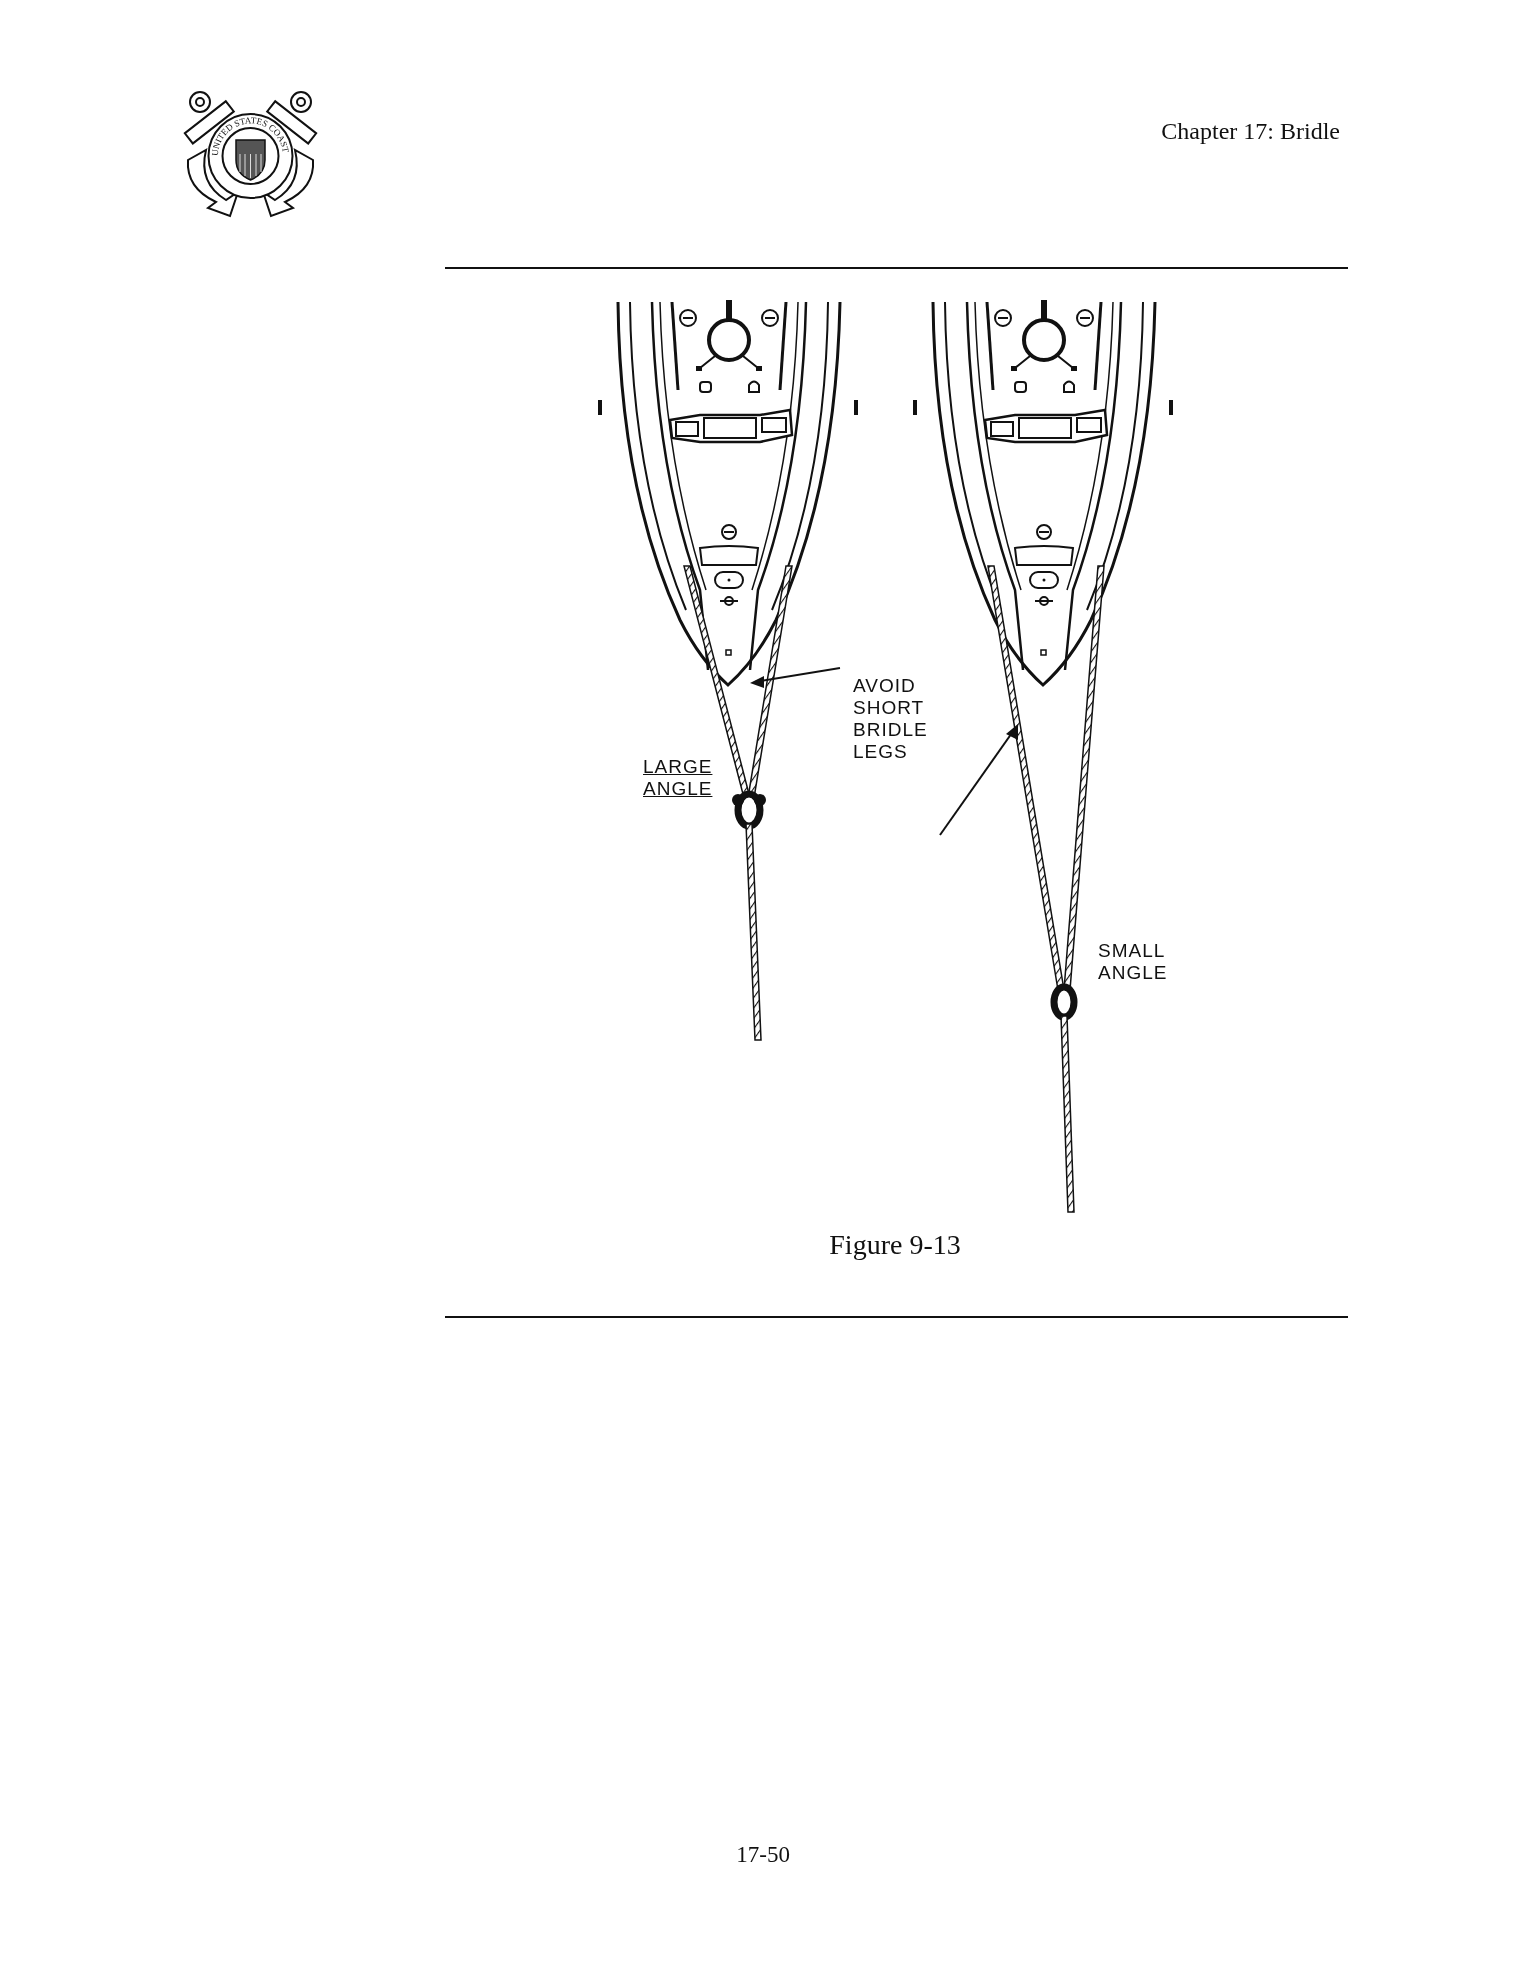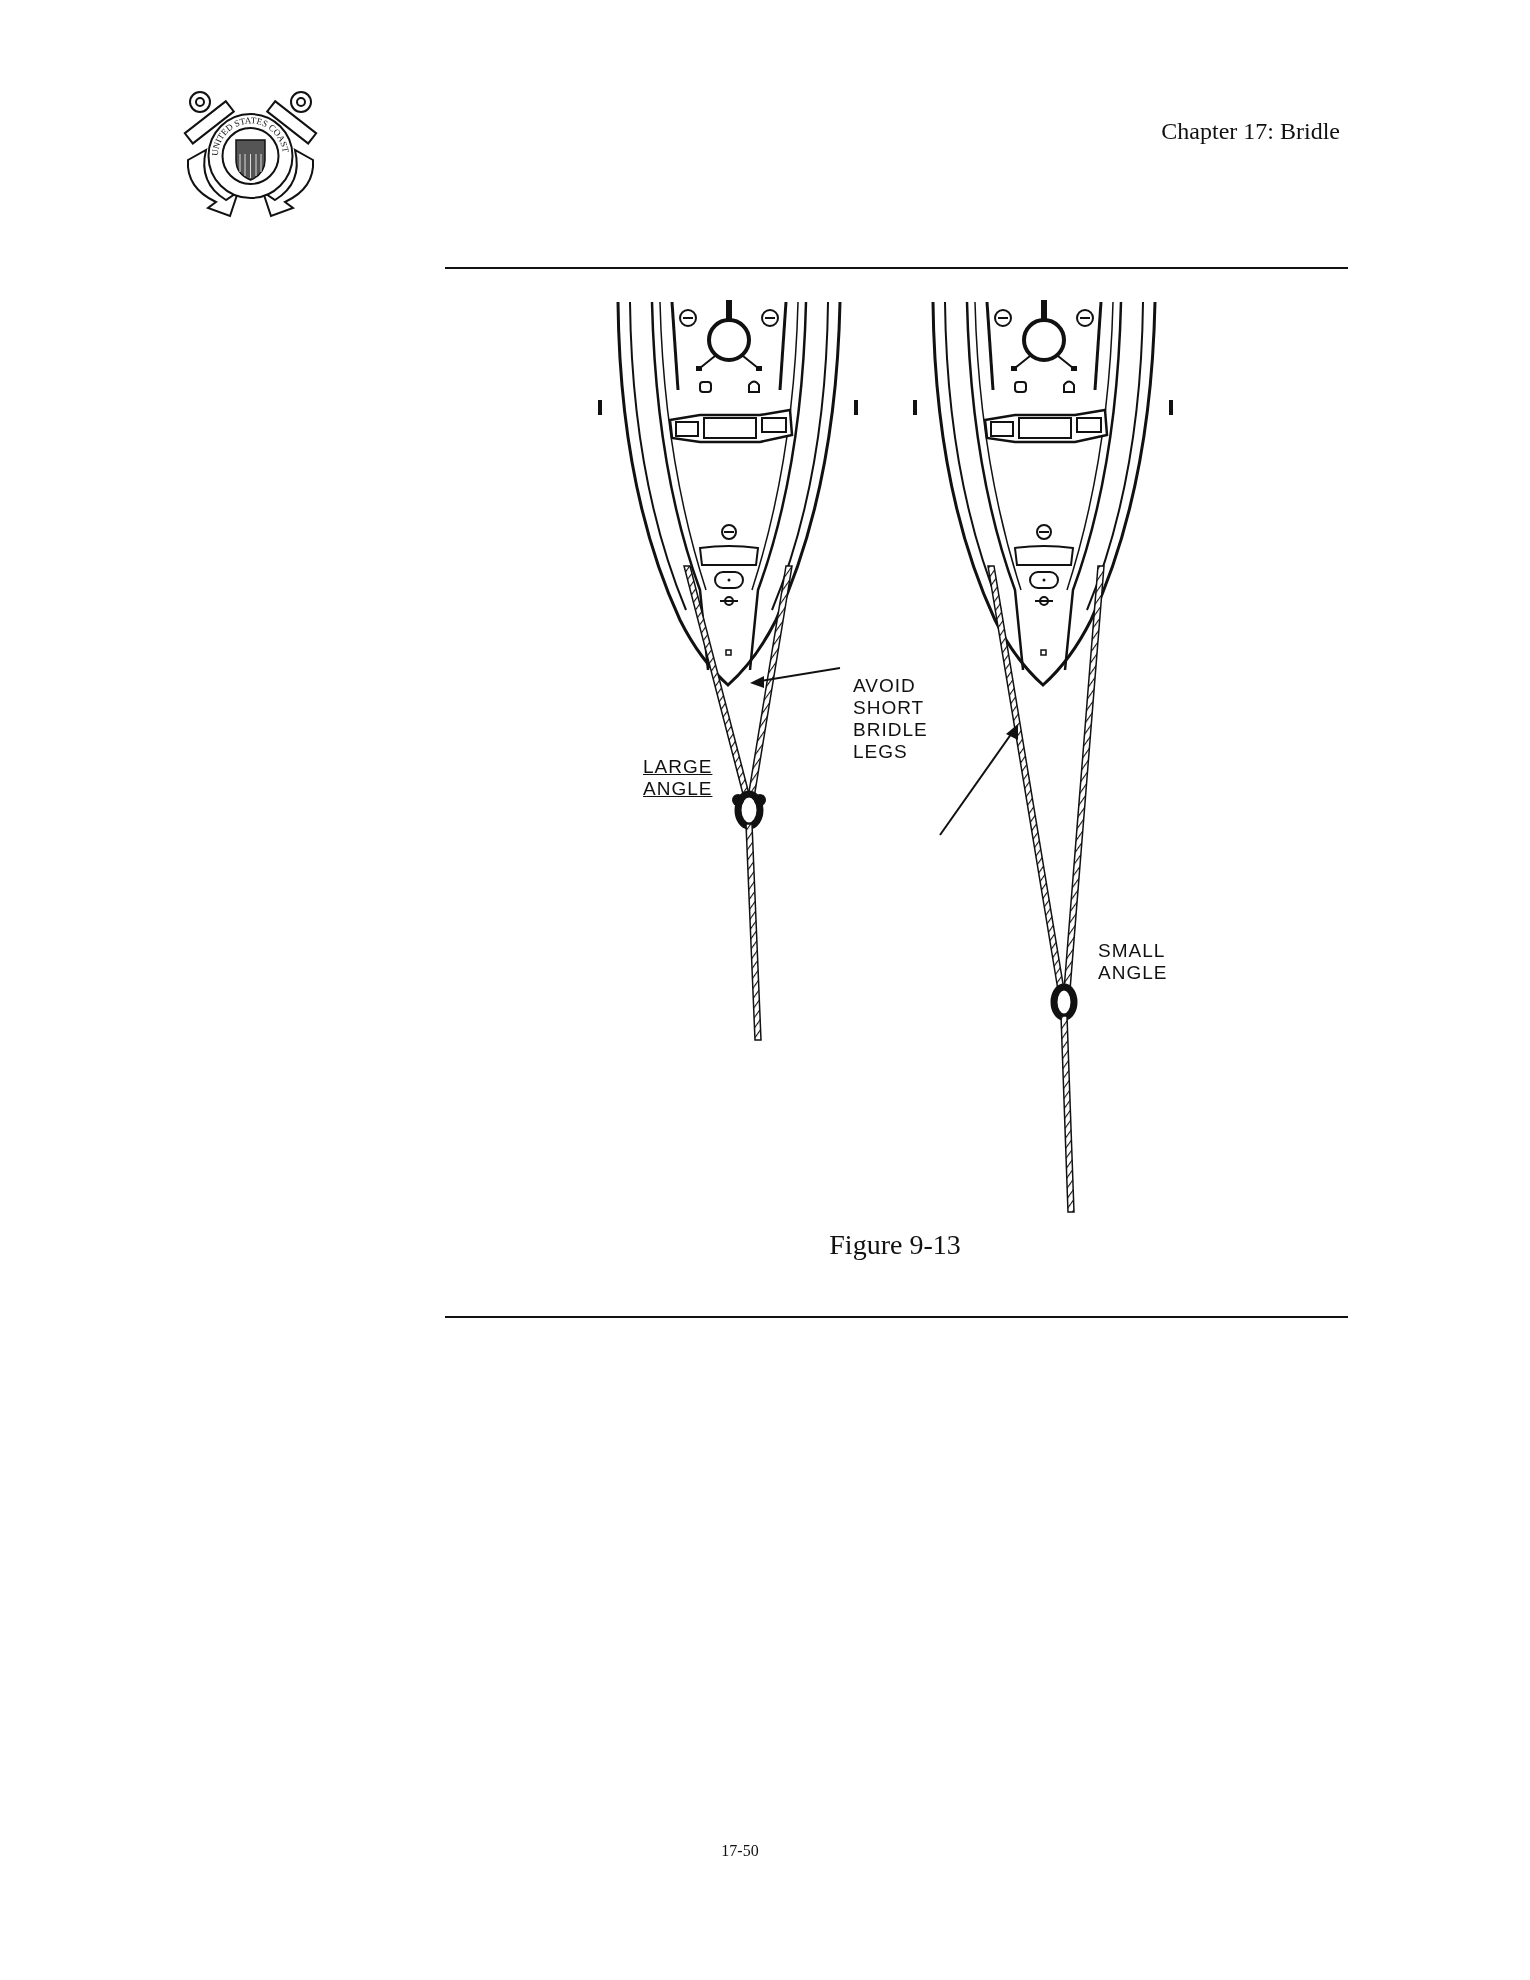--- a/index.html
+++ b/index.html
@@ -5,21 +5,21 @@
   html, body { margin: 0; padding: 0; background: #ffffff; }
   body { width: 1530px; height: 1980px; position: relative; overflow: hidden; }
   .serif { font-family: "Liberation Serif", "DejaVu Serif", serif; color: #111; }
   .sans { font-family: "Liberation Sans", "DejaVu Sans", sans-serif; color: #111; }
   #logo { position: absolute; left: 178px; top: 88px; width: 145px; height: 130px; }
   #chapter { position: absolute; right: 190px; top: 118px; font-size: 24px; white-space: nowrap; }
   .rule { position: absolute; left: 445px; width: 903px; height: 2px; background: #111; }
   #figure { position: absolute; left: 560px; top: 290px; width: 680px; height: 940px; }
   .label { position: absolute; font-size: 19px; line-height: 22px; letter-spacing: 1px; font-weight: normal; white-space: pre; }
   #caption { position: absolute; left: 545px; width: 700px; top: 1226px; text-align: center; font-size: 28px; line-height: 37px; }
-  #pagenum { position: absolute; left: 690px; width: 100px; top: 1842px; text-align: center; font-size: 16px; }
+  #pagenum { position: absolute; left: 690px; width: 100px; top: 1842px; text-align: right; font-size: 23px; }
 </style>
 </head>
 <body>
 
 <div id="logo">
   <svg width="145" height="130" viewBox="0 0 145 130">
 
     <g fill="#fff" stroke="#111" stroke-width="2">
       <rect x="5" y="28" width="52" height="13" transform="rotate(-38 31 34)"></rect>
       <rect x="88" y="28" width="52" height="13" transform="rotate(38 114 34)"></rect>

